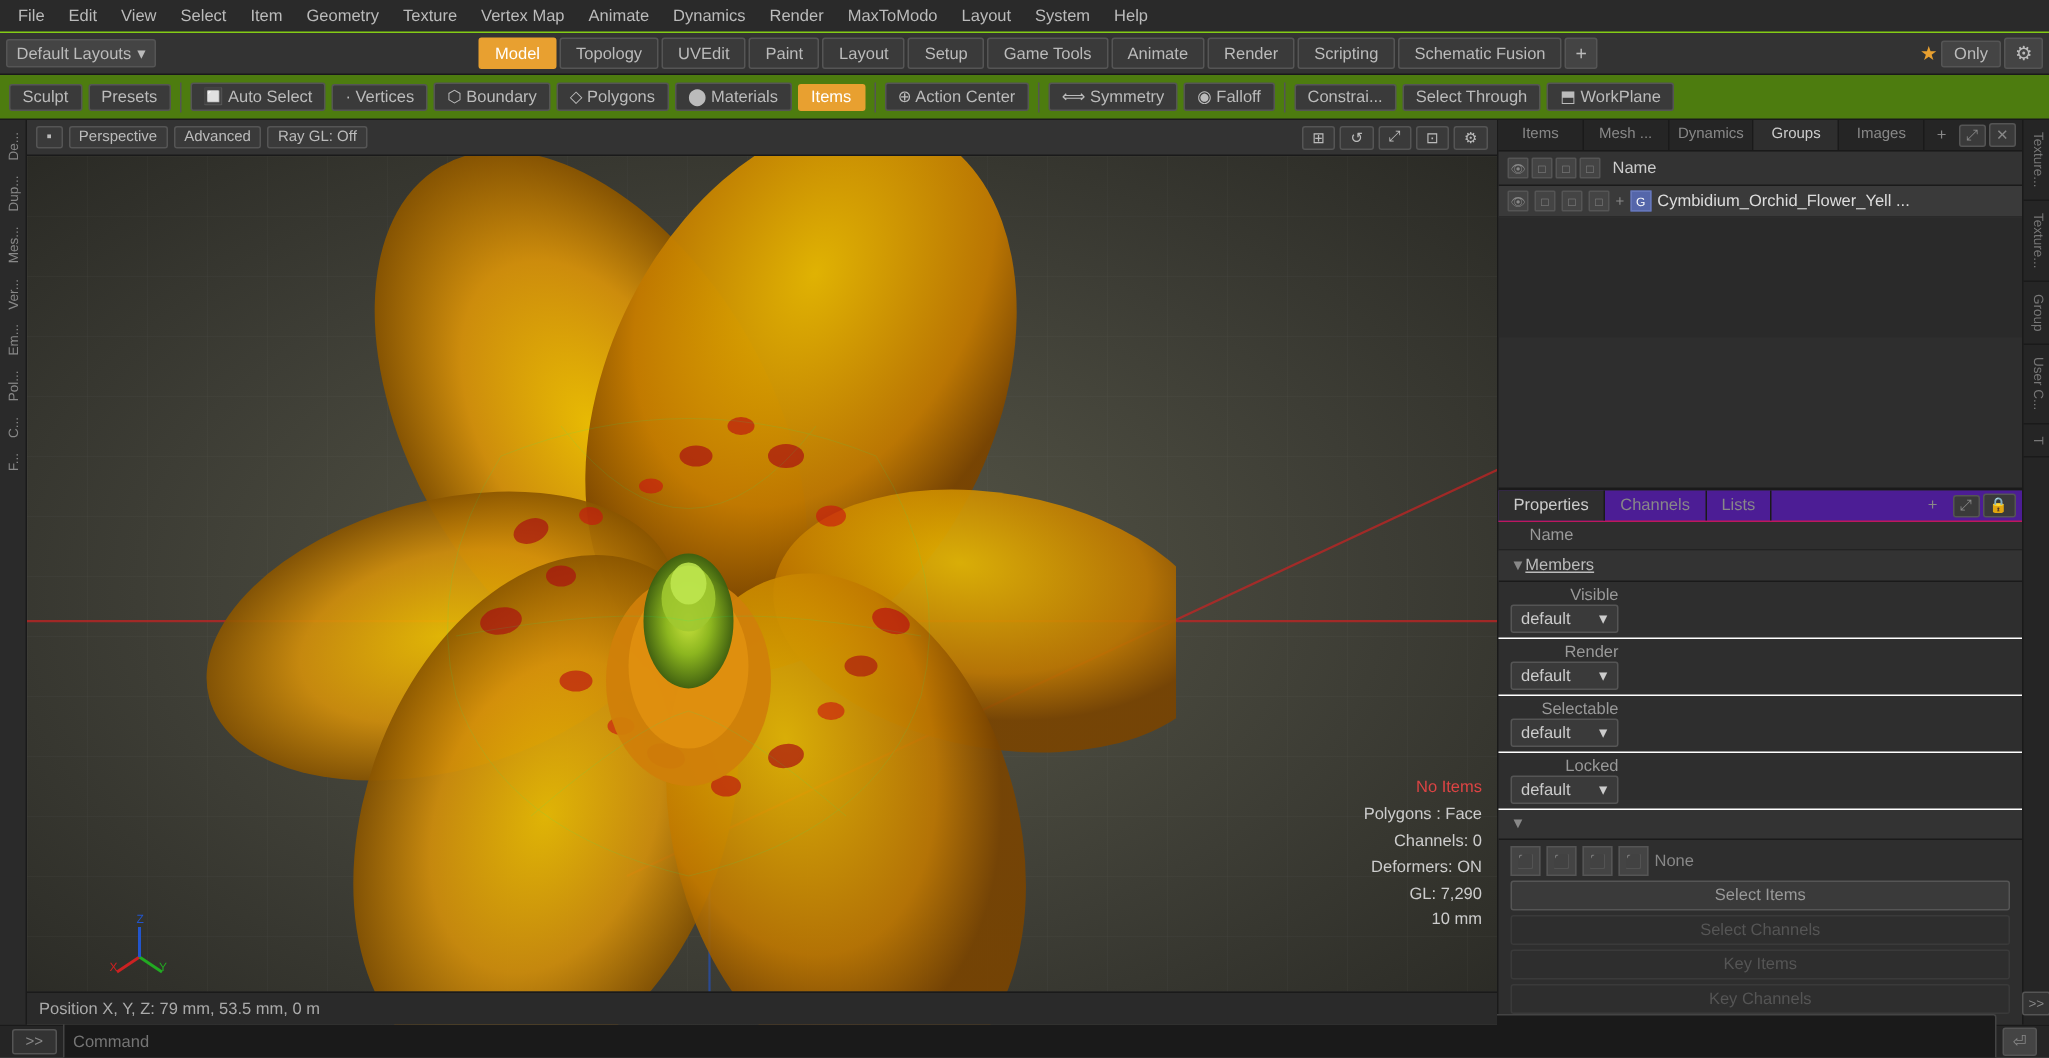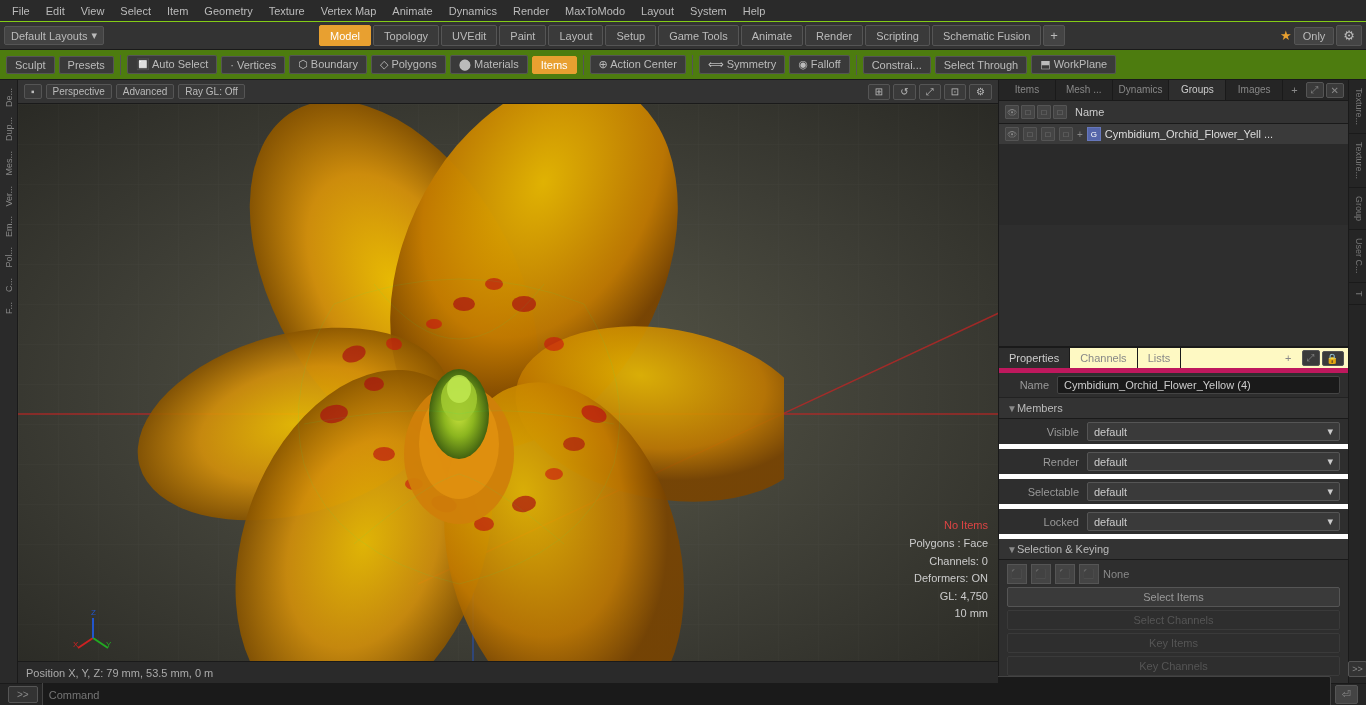--- a/index.html
+++ b/index.html
@@ -59,26 +59,26 @@
 
     
     .scene-header { display: flex; align-items: center; padding: 4px 6px; background: #333; border-bottom: 1px solid #1a1a1a; gap: 2px; }
     .scene-header-label { flex: 1; color: #ccc; font-size: 11px; padding-left: 6px; }
     .mini-icon { width: 14px; height: 14px; background: #444; border: 1px solid #555; display: flex; align-items: center; justify-content: center; font-size: 8px; color: #888; cursor: pointer; border-radius: 1px; }
     .new-group-btn { background: #3a3a3a; border: 1px solid #555; color: #aaa; padding: 3px 10px; font-size: 11px; cursor: pointer; margin: 4px 6px; border-radius: 2px; }
     .prop-tab { padding: 4px 10px; font-size: 11px; color: #888; cursor: pointer; border-right: 1px solid #1a1a1a; }
     .prop-tab.active { color: #ccc; background: #2e2e2e; }
     .prop-tab-plus { padding: 4px 8px; color: #888; cursor: pointer; margin-left: auto; }
 
-    .prop-row { display: flex; align-items: center; padding: 3px 8px; border-bottom: 5px solid #ffffff; }
+    .prop-row { display: flex; align-items: flex-start; padding: 3px 8px; border-bottom: 1px solid #ffffff; flex-direction: column; }
     .prop-label { color: #999; font-size: 11px; width: 80px; text-align: right; padding-right: 8px; }
     .prop-select { flex: 1; background: #3a3a3a; border: 1px solid #555; color: #ccc; padding: 2px 6px; font-size: 11px; border-radius: 2px; display: flex; align-items: center; justify-content: space-between; cursor: pointer; gap: 19px; }
 
     .section-header { display: flex; align-items: center; padding: 4px 8px; background: #333; border-bottom: 1px solid #1a1a1a; cursor: pointer; }
-    .section-label { color: #bbb; font-size: 11px; flex: 1; }
+    .section-label { color: #bbb; font-size: 11px; flex: 1; text-decoration: underline; }
     .section-arrow { color: #888; font-size: 10px; }
 
     .name-field-row { display: flex; align-items: center; padding: 3px 8px; border-bottom: 1px solid #222; }
     .name-label { color: #999; font-size: 11px; width: 50px; text-align: right; padding-right: 8px; }
     .name-field { flex: 1; background: #1a1a1a; border: 1px solid #444; color: #ccc; padding: 2px 6px; font-size: 11px; border-radius: 2px; }
 
     
     .keying-section { padding: 4px 8px; }
     .keying-row { display: flex; align-items: center; gap: 4px; margin-bottom: 3px; }
     .key-icon-box { width: 20px; height: 20px; background: #444; border: 1px solid #555; display: flex; align-items: center; justify-content: center; color: #888; font-size: 9px; cursor: pointer; }
@@ -90,21 +90,21 @@
     .right-edge { width: 18px; background: #252525; border-left: 1px solid #1a1a1a; display: flex; flex-direction: column; }
     .edge-tab { writing-mode: vertical-rl; text-orientation: mixed; color: #777; font-size: 9px; padding: 8px 2px; cursor: pointer; border-bottom: 1px solid #1a1a1a; text-align: center; }
 
     
     .bottom-bar { display: flex; align-items: center; background: #252525; height: 22px; border-top: 1px solid #1a1a1a; padding: 0 8px; gap: 4px; }
     .bottom-cmd { flex: 1; background: #1a1a1a; border: 1px solid #444; color: #aaa; padding: 12px 6px; font-size: 11px; border-radius: 2px; }
     .bottom-arrow { background: #333; border: 1px solid #555; color: #888; padding: 2px 8px; font-size: 10px; cursor: pointer; border-radius: 2px; }
     .bottom-exec { background: #444; border: 1px solid #555; color: #888; padding: 2px 6px; font-size: 11px; cursor: pointer; border-radius: 2px; }
 
     .prop-panel-wrapper { display: flex; flex-direction: column; }
-    .prop-tab-row { display: flex; align-items: center; background: #fef9c3; border-bottom: 5px solid #be185d; }
+    .prop-tab-row { display: flex; align-items: center; background: #4c1d95; border-bottom: 1px solid #be185d; }
     .scene-area { flex: 1; min-height: 0; overflow-y: auto; }
   </style>
 </head>
 <body>
 
 <div class="menu-bar">
   <span class="menu-item">File</span>
   <span class="menu-item">Edit</span>
   <span class="menu-item">View</span>
   <span class="menu-item">Select</span>
@@ -286,21 +286,21 @@
         <text x="5" y="44" fill="#cc2222" font-size="8">X</text>
         <text x="38" y="44" fill="#22aa22" font-size="8">Y</text>
         <text x="23" y="12" fill="#2255cc" font-size="8">Z</text>
       </svg>
 
       <div class="info-overlay">
         <div class="info-red">No Items</div>
         <div>Polygons : Face</div>
         <div>Channels: 0</div>
         <div>Deformers: ON</div>
-        <div>GL: 4,750</div>
+        <div>GL: 7,290</div>
         <div>10 mm</div>
       </div>
 
       <div class="coord-bar">
         <span>Position X, Y, Z:   79 mm, 53.5 mm, 0 m</span>
       </div>
     </div>
   </div>
 
   <div class="right-panel">
@@ -351,21 +351,20 @@
         <div class="prop-tab">Lists</div>
         <div style="margin-left:auto;display:flex;align-items:center;gap:2px;padding-right:4px;">
           <span class="prop-tab-plus">+</span>
           <button style="background:#3a3a3a;border:1px solid #555;color:#888;padding:1px 4px;font-size:10px;cursor:pointer;border-radius:2px;">⤢</button>
           <button style="background:#3a3a3a;border:1px solid #555;color:#888;padding:1px 4px;font-size:10px;cursor:pointer;border-radius:2px;">🔒</button>
         </div>
       </div>
 
       <div class="name-field-row">
         <span class="name-label">Name</span>
-        <input class="name-field" type="text" style="font-size: 11px;" value="Cymbidium_Orchid_Flower_Yellow (4)">
       </div>
 
       <div class="section-header">
         <span class="section-arrow">▼</span>
         <span class="section-label">Members</span>
       </div>
 
       <div class="prop-row">
         <span class="prop-label">Visible</span>
         <div class="prop-select">
@@ -393,21 +392,20 @@
       <div class="prop-row">
         <span class="prop-label">Locked</span>
         <div class="prop-select">
           <span>default</span>
           <span>▾</span>
         </div>
       </div>
 
       <div class="section-header">
         <span class="section-arrow">▼</span>
-        <span class="section-label">Selection &amp; Keying</span>
       </div>
 
       <div class="keying-section">
 
         <div class="keying-row">
           <div class="key-icon-box">⬛</div>
           <div class="key-icon-box">⬛</div>
           <div class="key-icon-box">⬛</div>
           <div class="key-icon-box">⬛</div>
           <span class="key-label">None</span>

